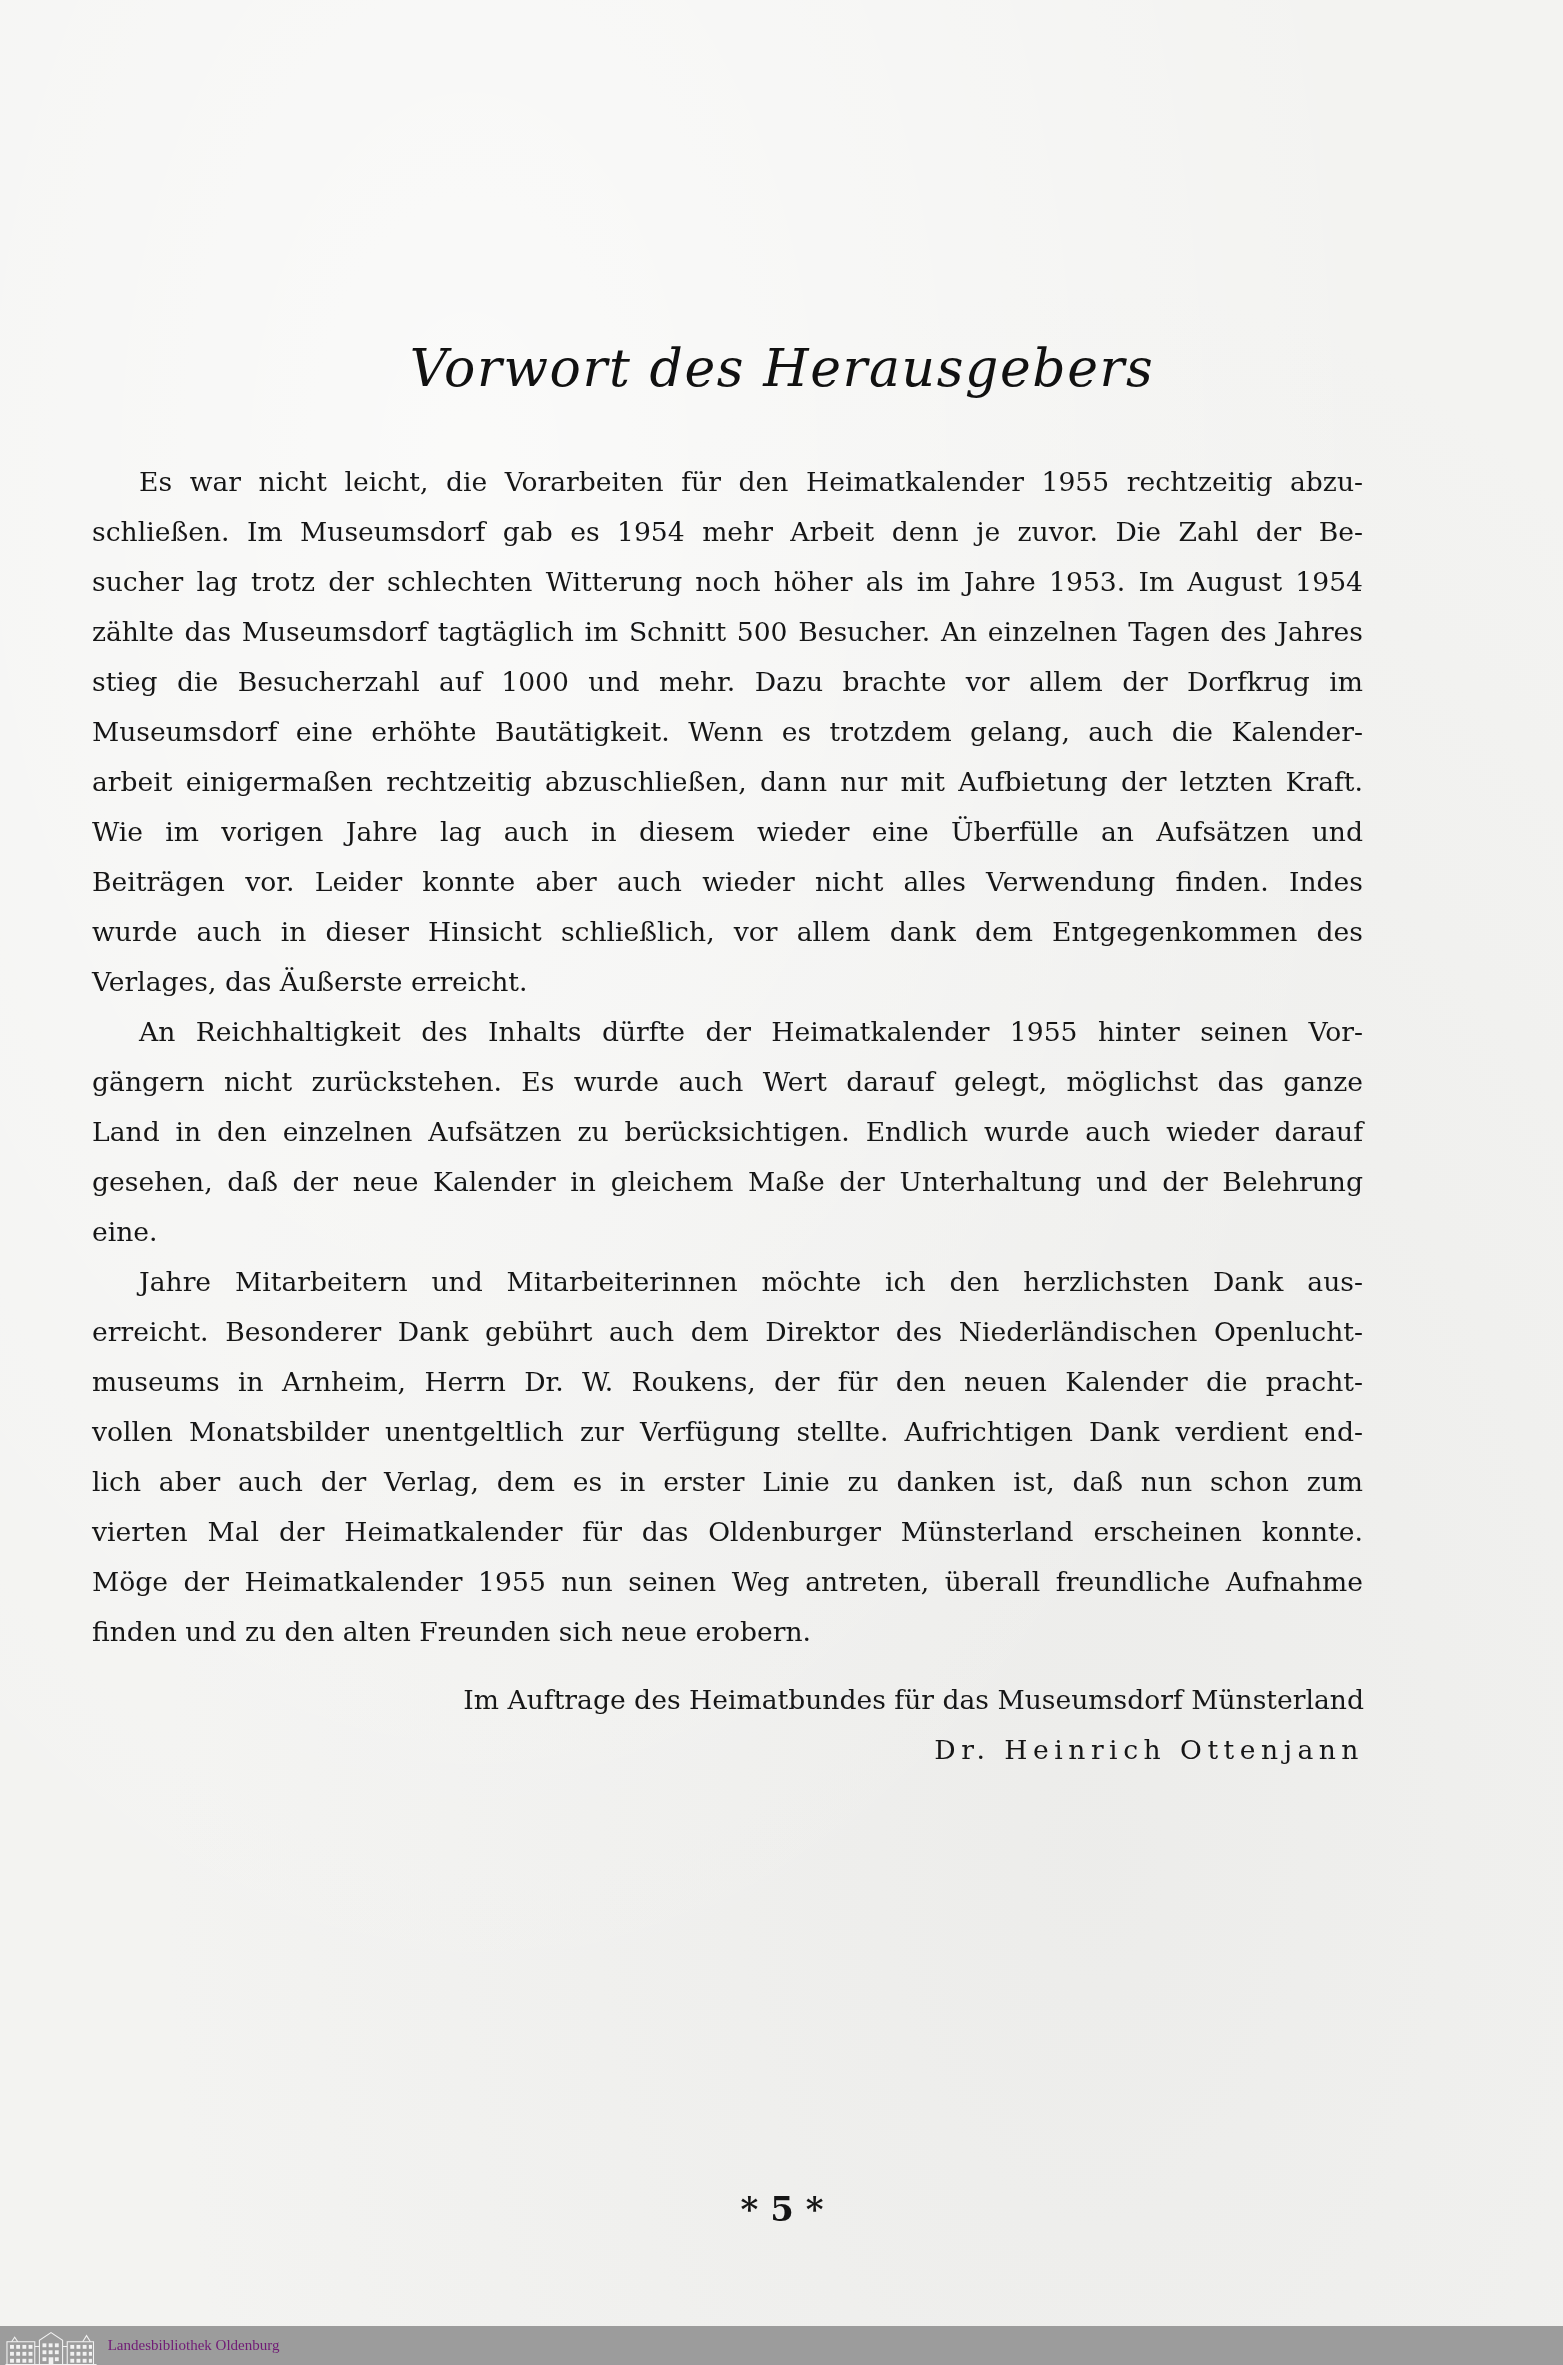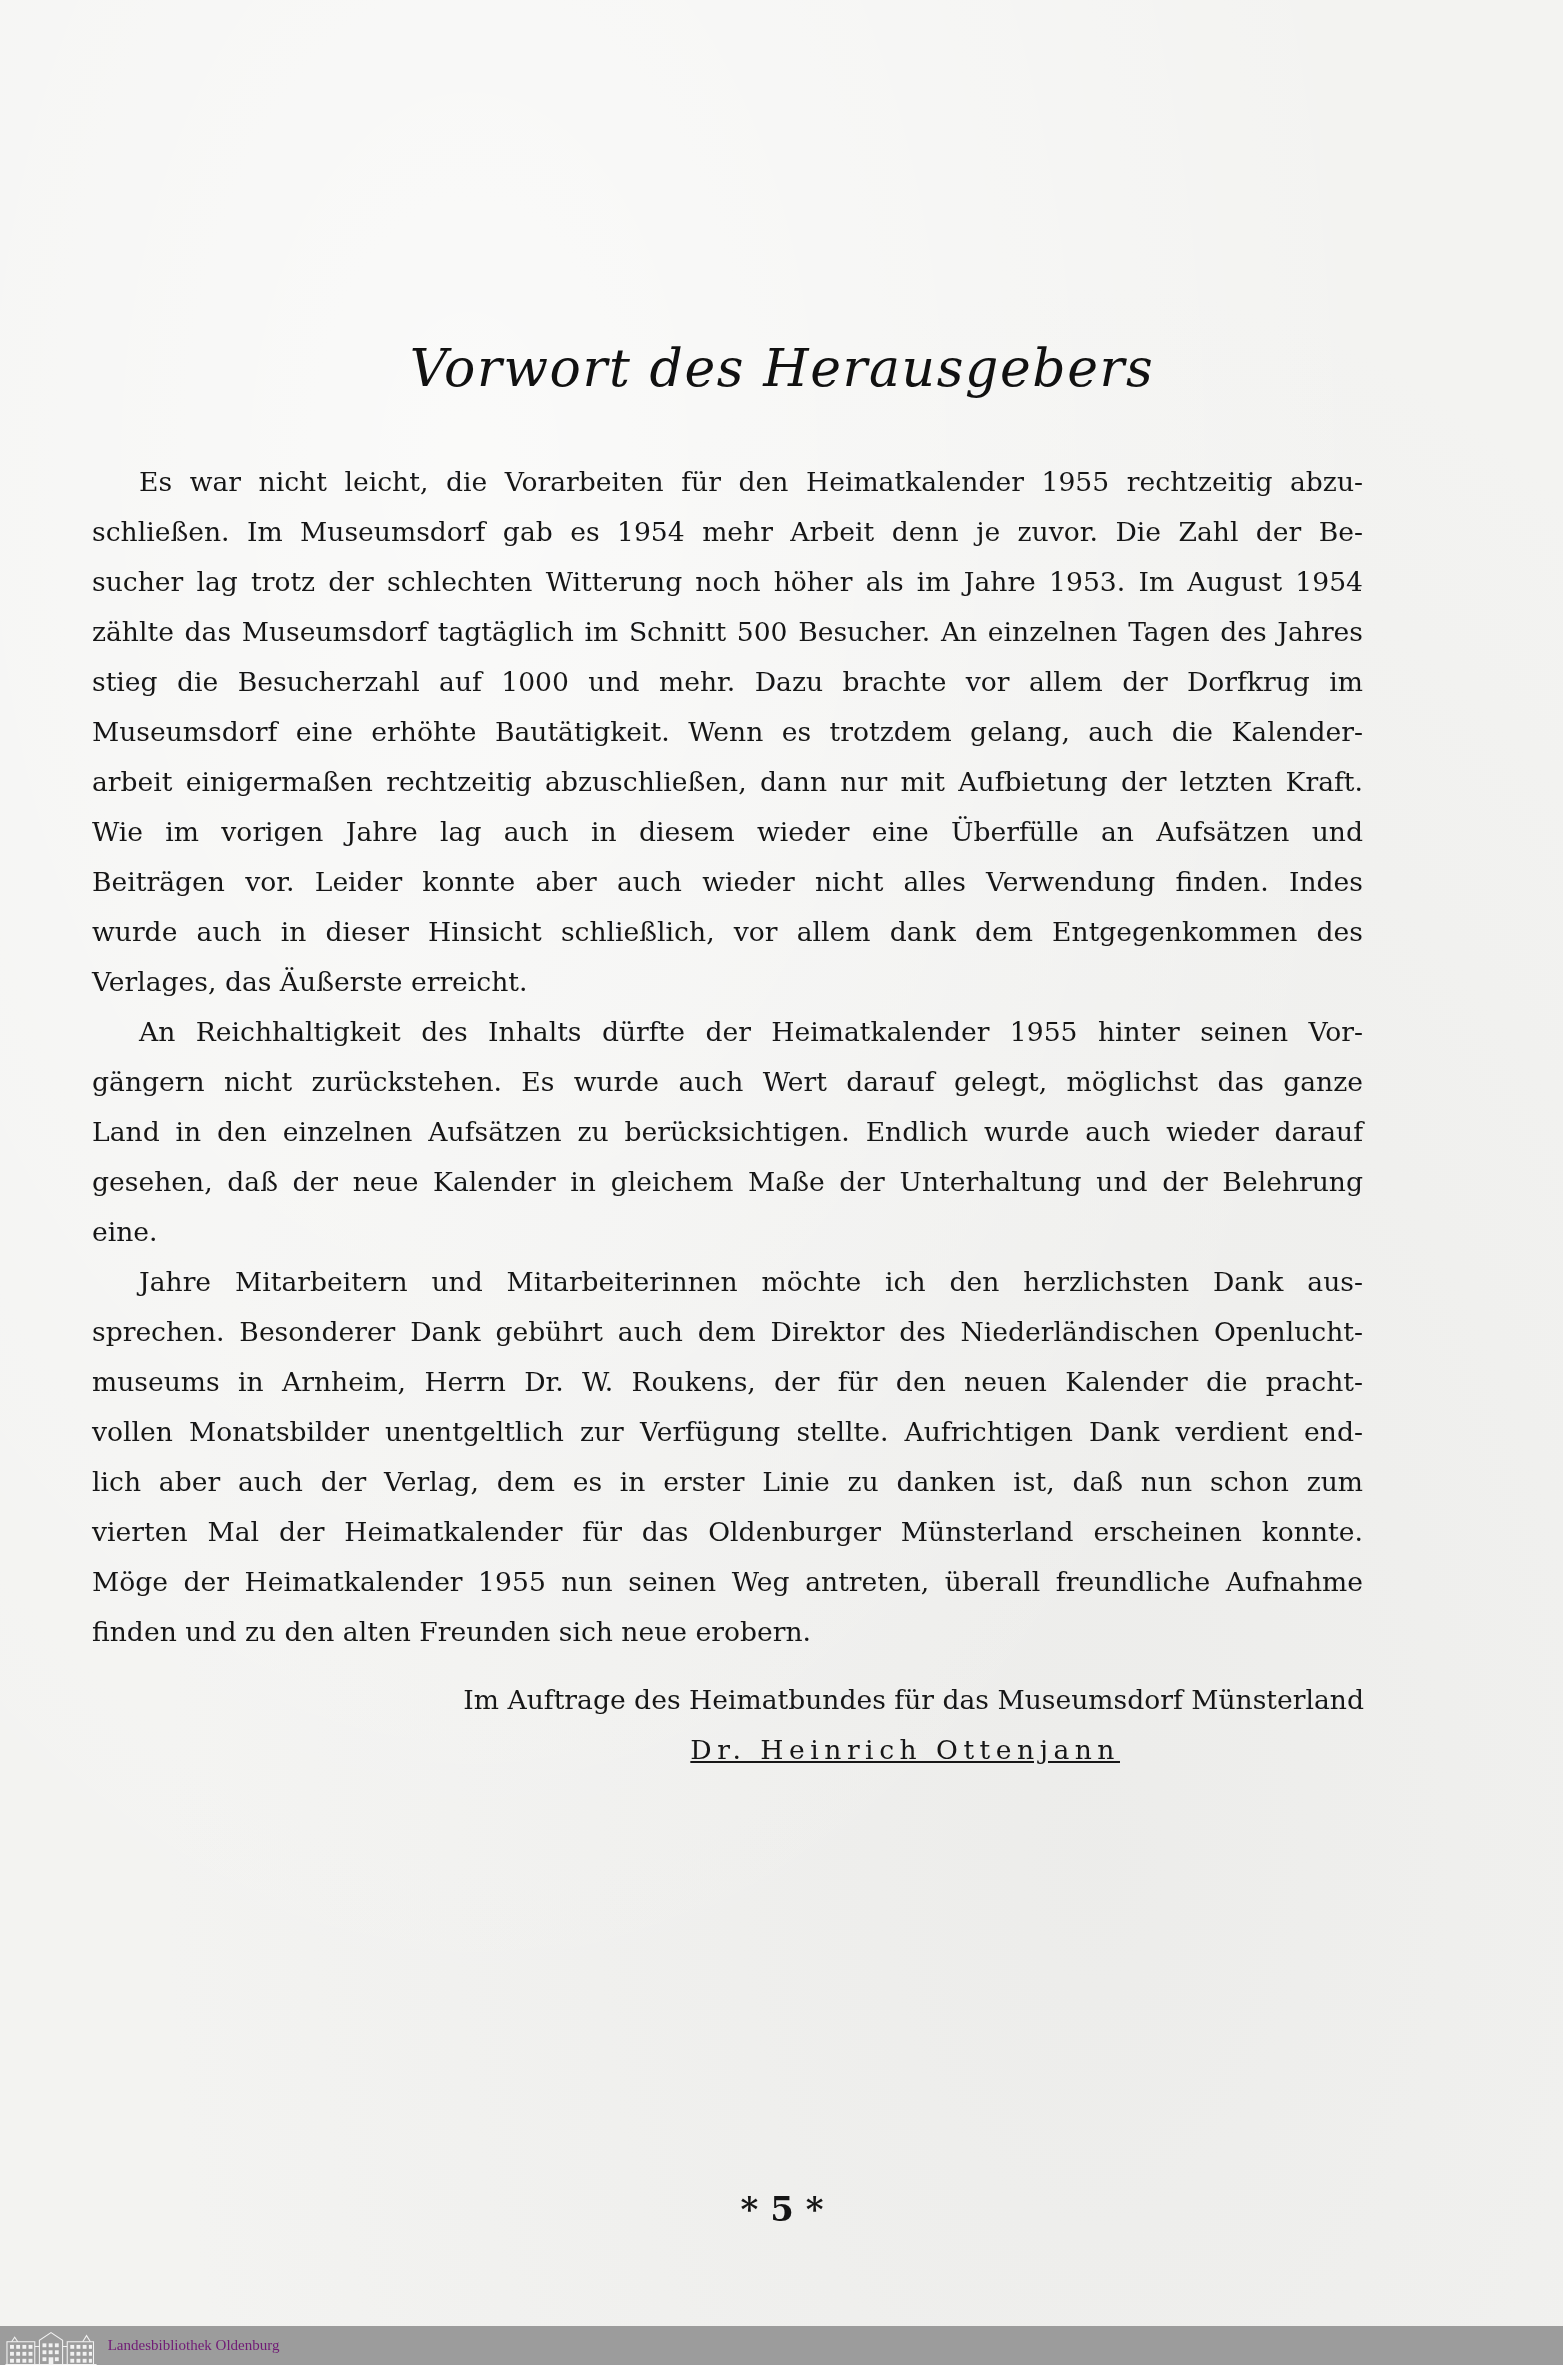--- a/index.html
+++ b/index.html
@@ -69,23 +69,21 @@
       right: 200px;
       top: 1675px;
       text-align: right;
       font-family: "DejaVu Serif", "Liberation Serif", serif;
       font-size: 26.6px;
       line-height: 50px;
       color: #161616;
     }
     .signature .author {
       display: block;
-      margin-right: 244px;
       letter-spacing: 5.5px;
-      text-decoration: underline;
     }
     .page-number {
       position: absolute;
       left: 0;
       width: 1564px;
       top: 2189px;
       text-align: center;
       font-family: "DejaVu Serif", "Liberation Serif", serif;
       font-weight: bold;
       font-size: 34px;
@@ -137,21 +135,21 @@
     </p>
     <p>
       <span class="line indent">An Reichhaltigkeit des Inhalts dürfte der Heimatkalender 1955 hinter seinen Vor-</span>
       <span class="line">gängern nicht zurückstehen. Es wurde auch Wert darauf gelegt, möglichst das ganze</span>
       <span class="line">Land in den einzelnen Aufsätzen zu berücksichtigen. Endlich wurde auch wieder darauf</span>
       <span class="line">gesehen, daß der neue Kalender in gleichem Maße der Unterhaltung und der Belehrung</span>
       <span class="line last">eine.</span>
     </p>
     <p>
       <span class="line indent">Jahre Mitarbeitern und Mitarbeiterinnen möchte ich den herzlichsten Dank aus-</span>
-      <span class="line">sprechen. Besonderer Dank gebührt auch dem Direktor des Niederländischen Openlucht-</span>
+      <span class="line">erreicht. Besonderer Dank gebührt auch dem Direktor des Niederländischen Openlucht-</span>
       <span class="line">museums in Arnheim, Herrn Dr. W. Roukens, der für den neuen Kalender die pracht-</span>
       <span class="line">vollen Monatsbilder unentgeltlich zur Verfügung stellte. Aufrichtigen Dank verdient end-</span>
       <span class="line">lich aber auch der Verlag, dem es in erster Linie zu danken ist, daß nun schon zum</span>
       <span class="line">vierten Mal der Heimatkalender für das Oldenburger Münsterland erscheinen konnte.</span>
       <span class="line">Möge der Heimatkalender 1955 nun seinen Weg antreten, überall freundliche Aufnahme</span>
       <span class="line last">finden und zu den alten Freunden sich neue erobern.</span>
     </p>
   </div>
 
   <div class="signature">

